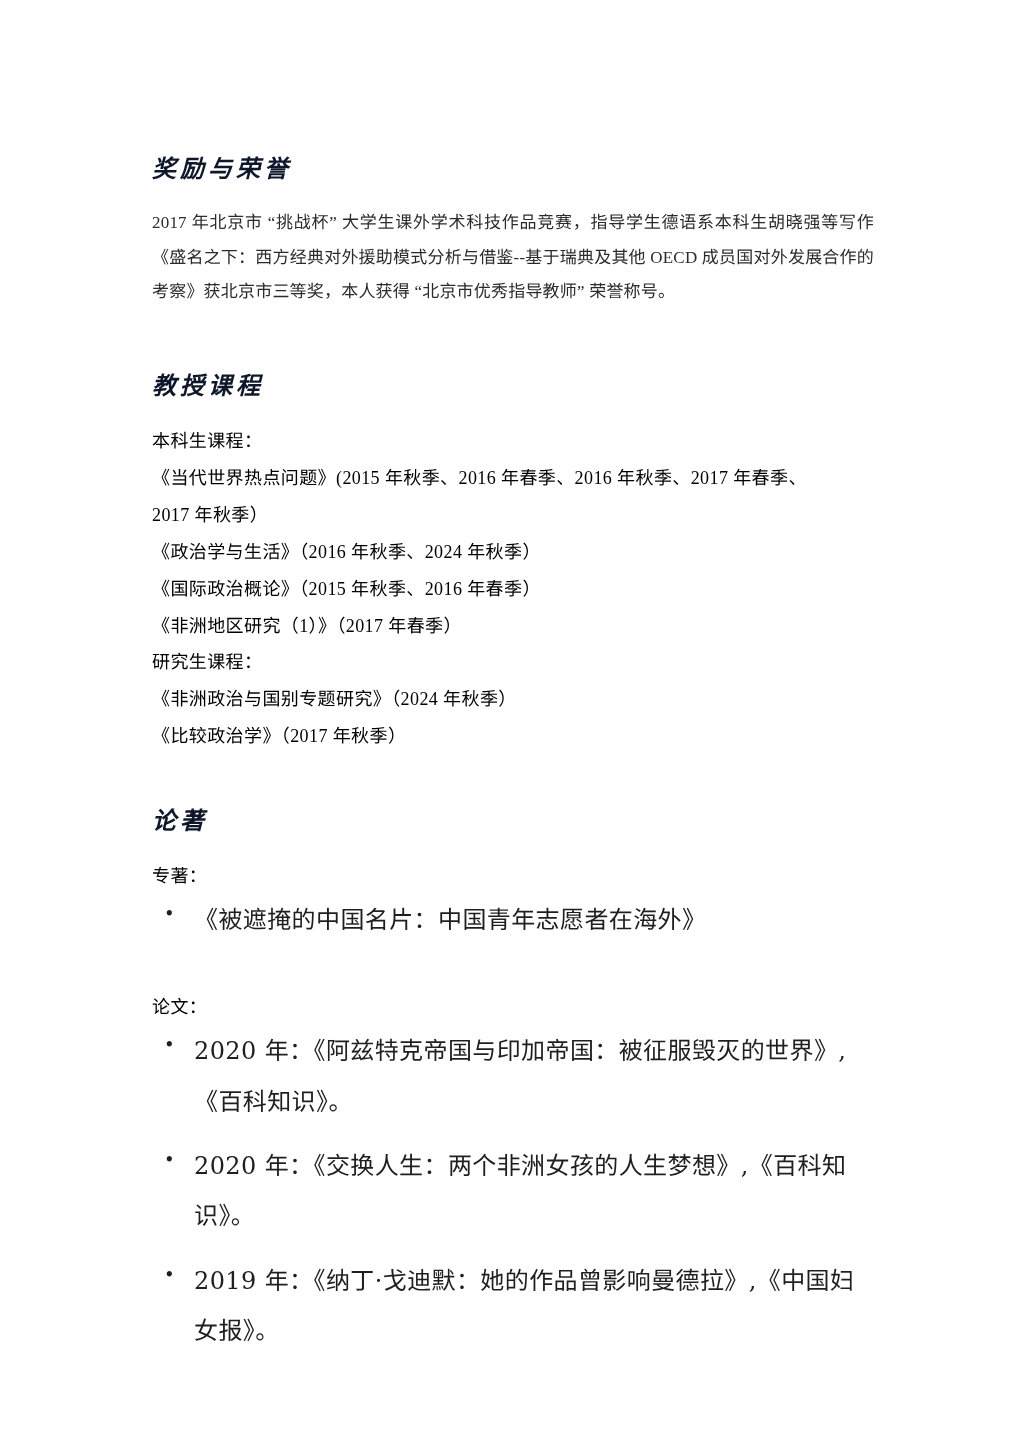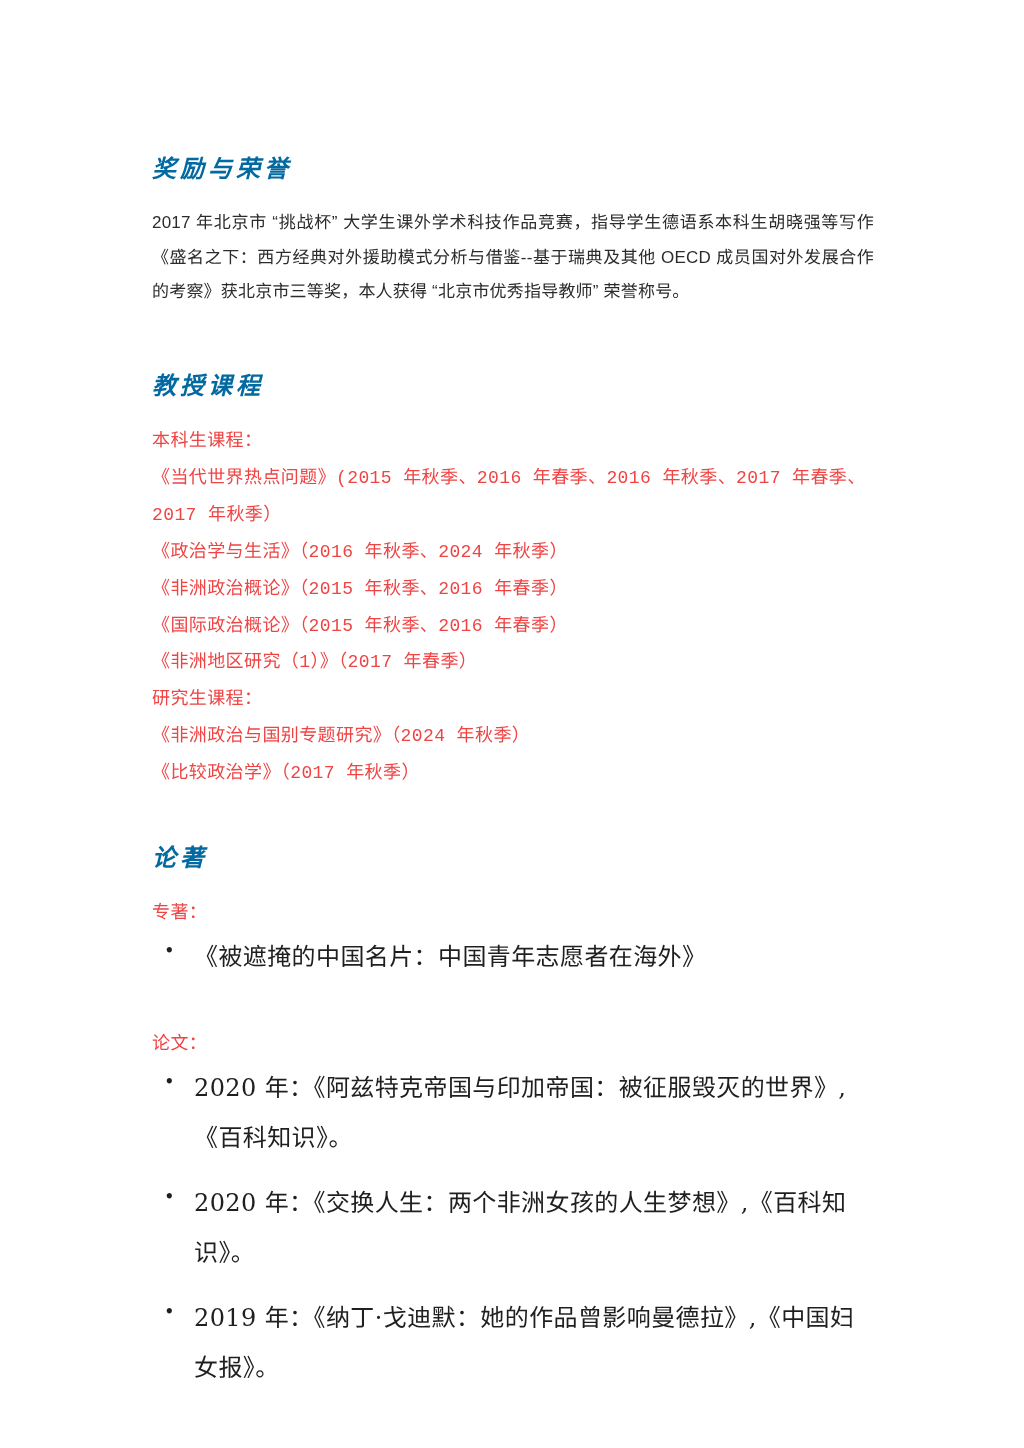--- a/index.html
+++ b/index.html
@@ -18,44 +18,44 @@
     position: relative;
     width: 1024px;
     height: 1448px;
     box-sizing: border-box;
     padding: 155px 150px 0 152px;
   }
   .section {
     margin-bottom: 0;
   }
   .section-heading {
-    color: #0369a1;
+    color: #0f172a;
     font-family: "DejaVu Serif", "Liberation Serif", serif;
     font-weight: bold;
     font-style: italic;
     font-size: 24px;
     letter-spacing: 4px;
     margin: 0 0 22px 0;
     line-height: 1.2;
   }
   .body-para {
-    font-family: Liberation Sans, sans-serif;
+    font-family: Liberation Serif, serif;
     font-size: 17px;
     line-height: 2.05;
     text-align: justify;
     margin: 0;
     color: #2b2b2b;
     letter-spacing: 0.2px;
   }
   .serif-line {
-    font-family: Liberation Mono, monospace;
+    font-family: Liberation Serif, serif;
     font-size: 18px;
     line-height: 2.05;
     margin: 0;
-    color: #ef4444;
+    color: #000000;
     letter-spacing: 0.4px;
   }
   .gap-xl { height: 62px; }
   .gap-lg { height: 52px; }
   .gap-md { height: 30px; }
   ul.bullets {
     list-style: none;
     margin: 0;
     padding: 0;
   }
@@ -94,21 +94,20 @@
 
   <div class="gap-xl"></div>
 
   <section class="section">
     <h2 class="section-heading">教授课程</h2>
     <div class="courses-block">
       <p class="serif-line">本科生课程：</p>
       <p class="serif-line">《当代世界热点问题》(2015 年秋季、2016 年春季、2016 年秋季、2017 年春季、</p>
       <p class="serif-line">2017 年秋季）</p>
       <p class="serif-line">《政治学与生活》（2016 年秋季、2024 年秋季）</p>
-      <p class="serif-line">《非洲政治概论》（2015 年秋季、2016 年春季）</p>
       <p class="serif-line">《国际政治概论》（2015 年秋季、2016 年春季）</p>
       <p class="serif-line">《非洲地区研究（1）》（2017 年春季）</p>
       <p class="serif-line">研究生课程：</p>
       <p class="serif-line">《非洲政治与国别专题研究》（2024 年秋季）</p>
       <p class="serif-line">《比较政治学》（2017 年秋季）</p>
     </div>
   </section>
 
   <div class="gap-lg"></div>
 

